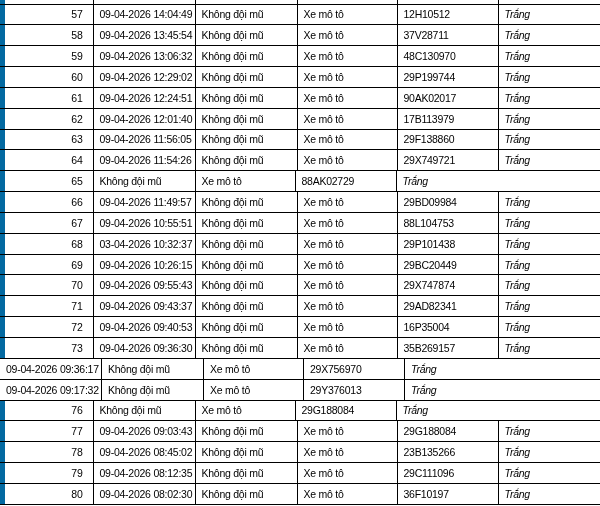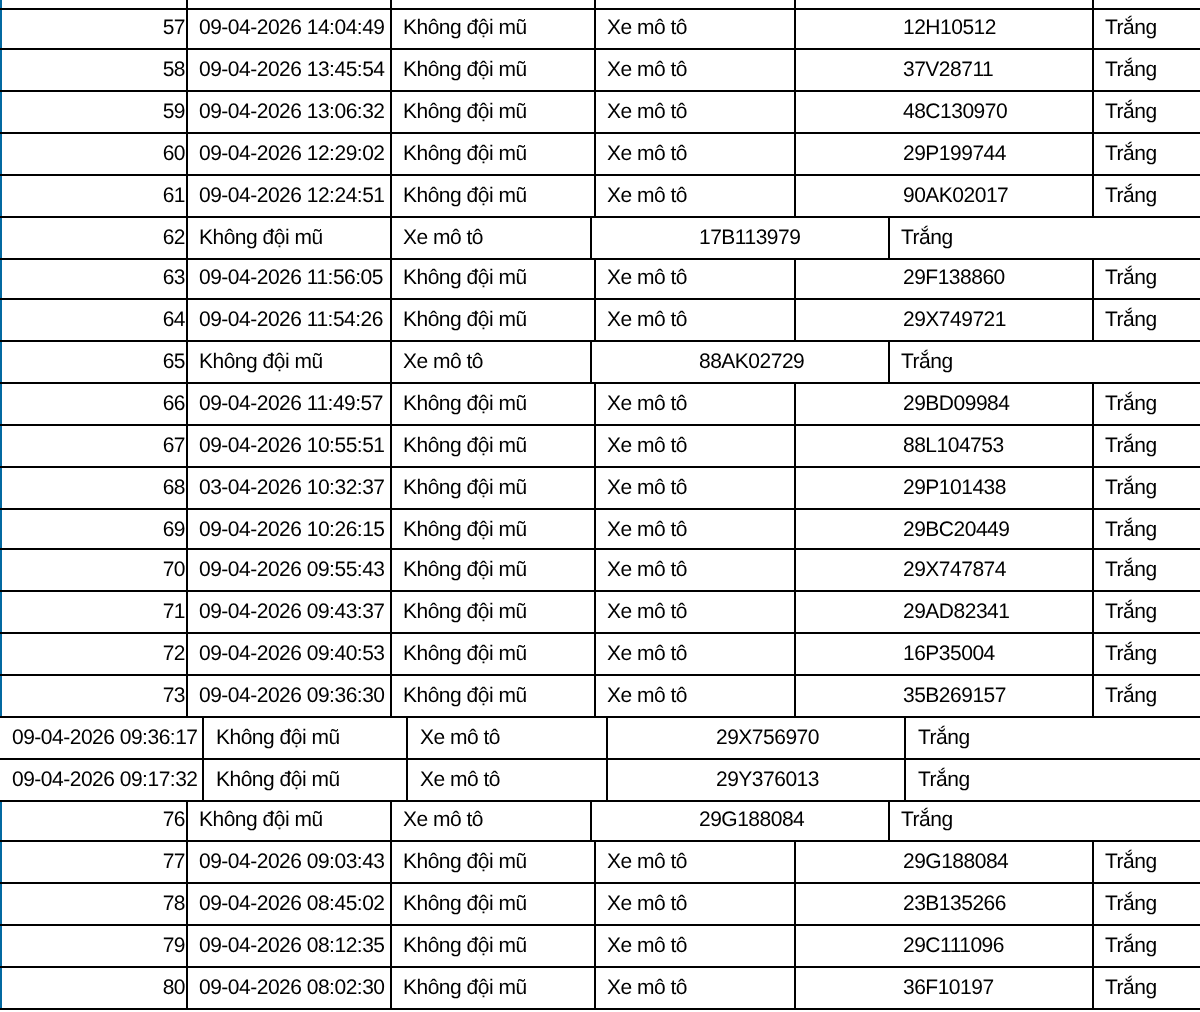--- a/index.html
+++ b/index.html
@@ -37,29 +37,30 @@
     box-sizing: border-box;
     display: flex;
     align-items: center;
     border-right: 1px solid #000000;
     padding-left: 6px;
     white-space: nowrap;
     overflow: hidden;
   }
   .cell.c-no {
     width: 93.5px;
-    border-left: 1px solid #0369a1;
+    border-left: 5px solid #0369a1;
     justify-content: flex-end;
     padding-left: 0;
+    padding-right: 10px;
   }
   .cell.c-time      { width: 102px; }
   .cell.c-violation { width: 102px; }
   .cell.c-vehicle   { width: 100px; }
-  .cell.c-plate     { width: 101px; margin-left: 48px; }
-  .cell.c-color     { flex: 1; border-right: none; }
+  .cell.c-plate     { width: 101px; }
+  .cell.c-color     { flex: 1; border-right: none; font-style: italic; }
 </style>
 </head>
 <body>
 
 <div id="canvas">
   <div class="table">
 
     <div class="row stub">
       <div class="cell c-no"></div>
       <div class="cell c-time"></div>
@@ -105,20 +106,21 @@
         <div class="row">
     <div class="cell c-no">61</div>
     <div class="cell c-time">09-04-2026 12:24:51</div>
     <div class="cell c-violation">Không đội mũ</div>
     <div class="cell c-vehicle">Xe mô tô</div>
     <div class="cell c-plate">90AK02017</div>
     <div class="cell c-color">Trắng</div>
   </div>
         <div class="row">
     <div class="cell c-no">62</div>
+    <div class="cell c-time">09-04-2026 12:01:40</div>
     <div class="cell c-violation">Không đội mũ</div>
     <div class="cell c-vehicle">Xe mô tô</div>
     <div class="cell c-plate">17B113979</div>
     <div class="cell c-color">Trắng</div>
   </div>
         <div class="row">
     <div class="cell c-no">63</div>
     <div class="cell c-time">09-04-2026 11:56:05</div>
     <div class="cell c-violation">Không đội mũ</div>
     <div class="cell c-vehicle">Xe mô tô</div>

